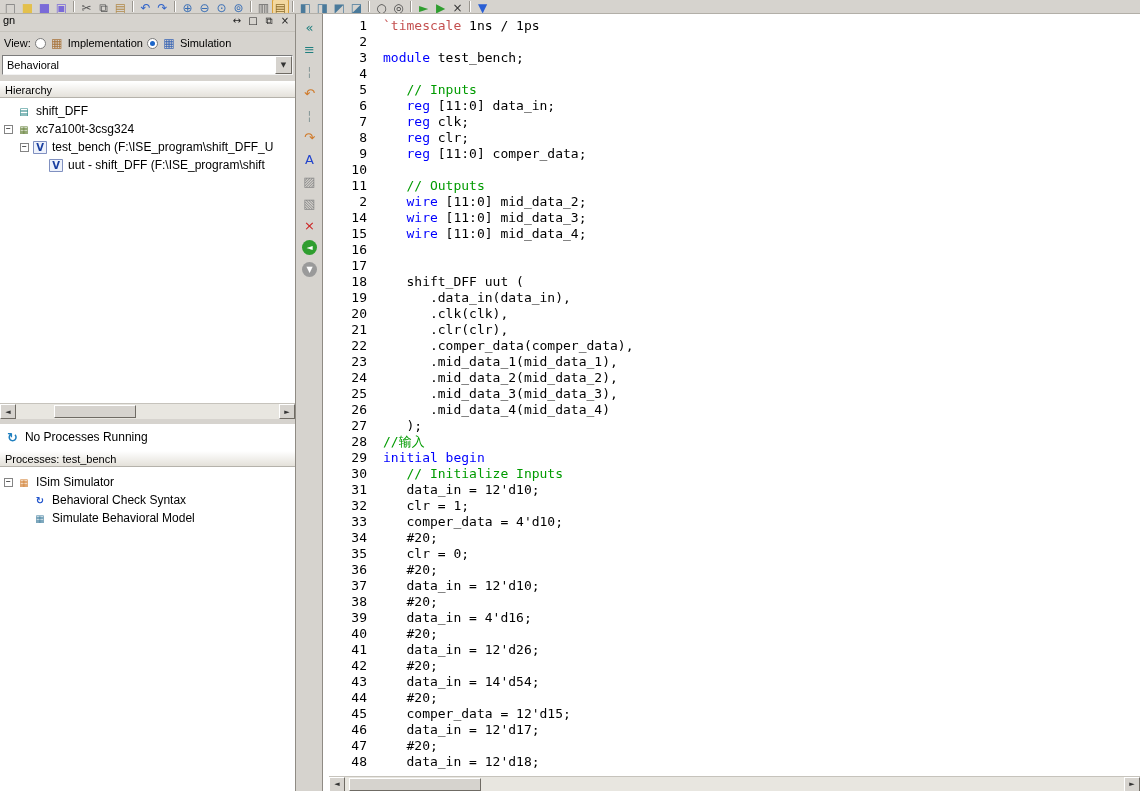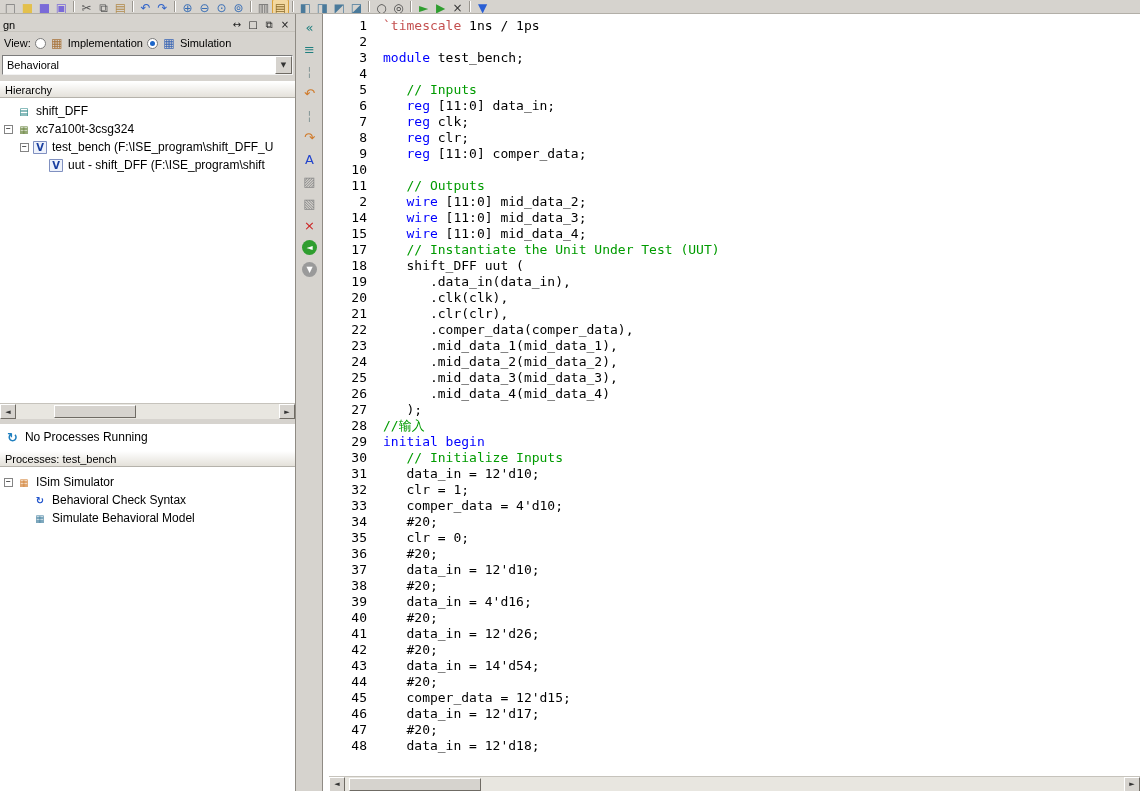--- a/index.html
+++ b/index.html
@@ -11,21 +11,21 @@
   .top-toolbar{position:absolute;left:0;top:0;width:1140px;height:14px;background:#d6d3ce;
     border-bottom:1px solid #b2afa8;display:flex;align-items:flex-end;overflow:hidden;padding-left:2px}
   .tb-icon{width:17px;height:17px;margin-bottom:-3px;display:flex;align-items:center;justify-content:center;
     font-family:"DejaVu Sans",sans-serif;font-size:12px;line-height:1;flex:0 0 auto}
   .tb-icon.selected{background:#f3d8a0;border:1px solid #d9a13c;border-radius:2px}
   .tb-sep{width:0;height:11px;border-left:1px solid #9a968f;border-right:1px solid #fff;margin:0 3px 1px 3px;flex:0 0 auto}
 
   
   .left-panel{position:absolute;left:0;top:14px;width:296px;height:777px;background:#d6d3ce;
     border-right:1px solid #8f8b84;display:flex;flex-direction:column}
-  .panel-titlebar{height:18px;display:flex;align-items:flex-end;padding:0 3px;flex:0 0 auto;border-bottom:1px solid #c6c3bc}
+  .panel-titlebar{height:18px;display:flex;align-items:flex-start;padding:0 3px;flex:0 0 auto;border-bottom:1px solid #c6c3bc}
   .panel-title{flex:1;font-size:11px}
   .ptb-btns{display:flex;align-items:center}
   .ptb-btn{width:14px;height:13px;display:flex;align-items:center;justify-content:center;font-size:10px;
     color:#222;margin-left:2px;font-family:"DejaVu Sans",sans-serif}
 
   .view-row{height:22px;display:flex;align-items:center;padding:0 4px;gap:4px;flex:0 0 auto;font-size:11px;white-space:nowrap}
   .radio{width:11px;height:11px;border-radius:50%;background:#fff;border:1px solid #7b7b7b;position:relative;flex:0 0 auto}
   .radio.checked::after{content:"";position:absolute;left:2px;top:2px;width:5px;height:5px;border-radius:50%;background:#1c66c9}
   .mini-icon{width:14px;height:14px;display:flex;align-items:center;justify-content:center;font-size:12px;
     flex:0 0 auto;font-family:"DejaVu Sans",sans-serif}
@@ -281,22 +281,26 @@
         </div>
         <div class="code-line">
           <span class="ln">14</span>
           <span class="ct"><span class="tok-p">   </span><span class="tok-k">wire</span><span class="tok-p"> [11:0] mid_data_3;</span></span>
         </div>
         <div class="code-line">
           <span class="ln">15</span>
           <span class="ct"><span class="tok-p">   </span><span class="tok-k">wire</span><span class="tok-p"> [11:0] mid_data_4;</span></span>
         </div>
         <div class="code-line">
+          <span class="ln">16</span>
+          <span class="ct"></span>
+        </div>
+        <div class="code-line">
           <span class="ln">17</span>
-          <span class="ct"><span class="tok-p">   </span><span class="tok-c">// Instantiate the Unit Under Test (UUT)</span></span>
+          <span class="ct"><span class="tok-p">   </span></span>
         </div>
         <div class="code-line">
           <span class="ln">18</span>
           <span class="ct"><span class="tok-p">   shift_DFF uut (</span></span>
         </div>
         <div class="code-line">
           <span class="ln">19</span>
           <span class="ct"><span class="tok-p">      .data_in(data_in),</span></span>
         </div>
         <div class="code-line">

